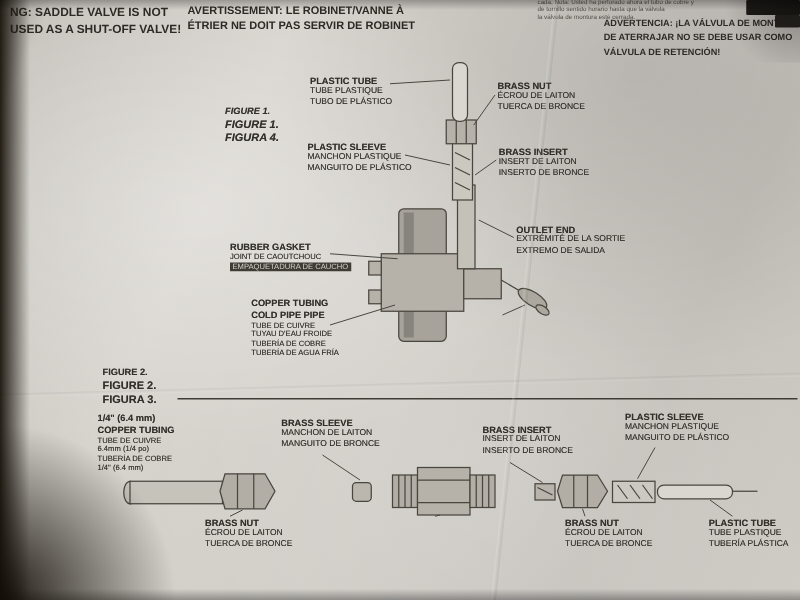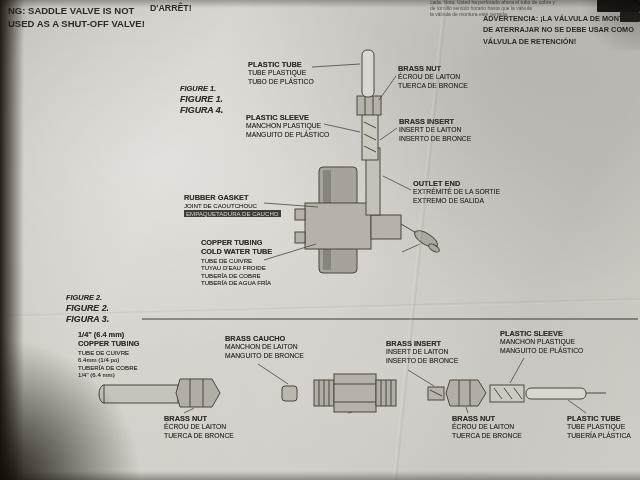--- a/index.html
+++ b/index.html
@@ -38,21 +38,21 @@
   .fine-print{position:absolute;left:430px;top:0;font-size:5px;line-height:1.15;
     font-weight:400;color:#504e48;white-space:nowrap;}
 
   .callout{position:absolute;font-size:6.8px;line-height:1.25;white-space:nowrap;
     color:#312f2a;text-shadow:0 0 .5px rgba(49,47,42,.55);}
   .callout div:first-child{font-weight:700;font-size:7.4px;}
   .b2 div:nth-child(2){font-weight:700;font-size:7.4px;}
   .sm div:nth-child(n+3){font-size:6.1px;}
   .fig-title{font-size:8.8px;line-height:1.3;}
   .fig-title div{font-weight:700;}
-  .italic{font-style:italic;}
+  .italic{margin-left:16px;}
   .gasket div:nth-child(n+2){font-size:6.1px;}
   .gasket div:nth-child(3){background:#3f3c36;color:#d8d5ce;padding:0 2px;}
 
   svg.art{position:absolute;left:0;top:0;width:640px;height:480px;pointer-events:none;}
 </style>
 </head>
 <body>
 
 <div class="photo">
 
@@ -132,21 +132,22 @@
       <line x1="468" y1="413" x2="466" y2="407"></line>
       <line x1="586" y1="413" x2="568" y2="400"></line>
     </g>
   </svg>
 
   <div class="warn warn-en">
       <div>NG: SADDLE VALVE IS NOT</div>
       <div>USED AS A SHUT-OFF VALVE!</div>
     </div>
   <div class="warn warn-fr">
-      <div>D'ARRÊT!</div>
+      <div>AVERTISSEMENT: LE ROBINET/VANNE À</div>
+      <div>ÉTRIER NE DOIT PAS SERVIR DE ROBINET</div>
     </div>
   <div class="fine-print">
       <div>cada. Nota: Usted ha perforado ahora el tubo de cobre y</div>
       <div>de tornillo sentido horario hasta que la válvula</div>
       <div>la válvula de montura esté cerrada.</div>
     </div>
   <div class="warn warn-es">
       <div>ADVERTENCIA: ¡LA VÁLVULA DE MONTURA</div>
       <div>DE ATERRAJAR NO SE DEBE USAR COMO</div>
       <div>VÁLVULA DE RETENCIÓN!</div>
@@ -184,42 +185,42 @@
       <div>EXTRÉMITÉ DE LA SORTIE</div>
       <div>EXTREMO DE SALIDA</div>
     </div>
   <div class="callout gasket" style="left:184px;top:193px;">
       <div>RUBBER GASKET</div>
       <div>JOINT DE CAOUTCHOUC</div>
       <div>EMPAQUETADURA DE CAUCHO</div>
     </div>
   <div class="callout b2 sm" style="left:201px;top:238px;">
       <div>COPPER TUBING</div>
-      <div>COLD WATER TUBE</div>
+      <div>COLD PIPE PIPE</div>
       <div>TUBE DE CUIVRE</div>
       <div>TUYAU D'EAU FROIDE</div>
       <div>TUBERÍA DE COBRE</div>
       <div>TUBERÍA DE AGUA FRÍA</div>
     </div>
 
   <div class="callout fig-title italic" style="left:66px;top:293px;">
       <div>FIGURE 2.</div>
       <div>FIGURE 2.</div>
       <div>FIGURA 3.</div>
     </div>
   <div class="callout b2 sm" style="left:78px;top:330px;">
       <div>1/4" (6.4 mm)</div>
       <div>COPPER TUBING</div>
       <div>TUBE DE CUIVRE</div>
       <div>6.4mm (1/4 po)</div>
       <div>TUBERÍA DE COBRE</div>
       <div>1/4" (6.4 mm)</div>
     </div>
   <div class="callout" style="left:225px;top:334px;">
-      <div>BRASS CAUCHO</div>
+      <div>BRASS SLEEVE</div>
       <div>MANCHON DE LAITON</div>
       <div>MANGUITO DE BRONCE</div>
     </div>
   <div class="callout" style="left:386px;top:339px;">
       <div>BRASS INSERT</div>
       <div>INSERT DE LAITON</div>
       <div>INSERTO DE BRONCE</div>
     </div>
   <div class="callout" style="left:500px;top:329px;">
       <div>PLASTIC SLEEVE</div>

